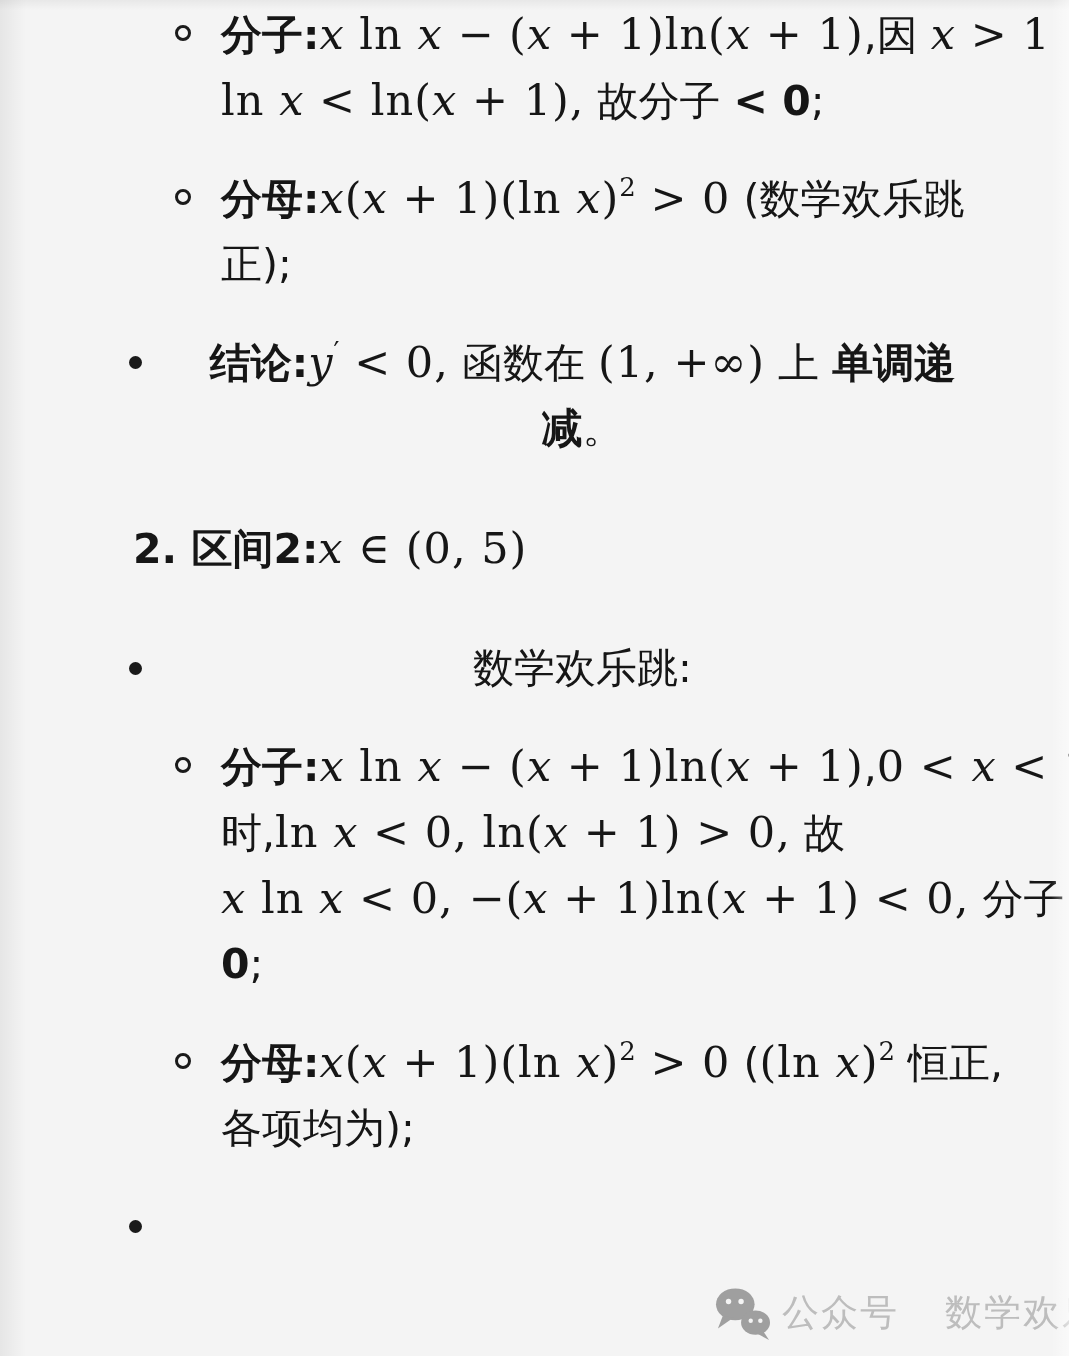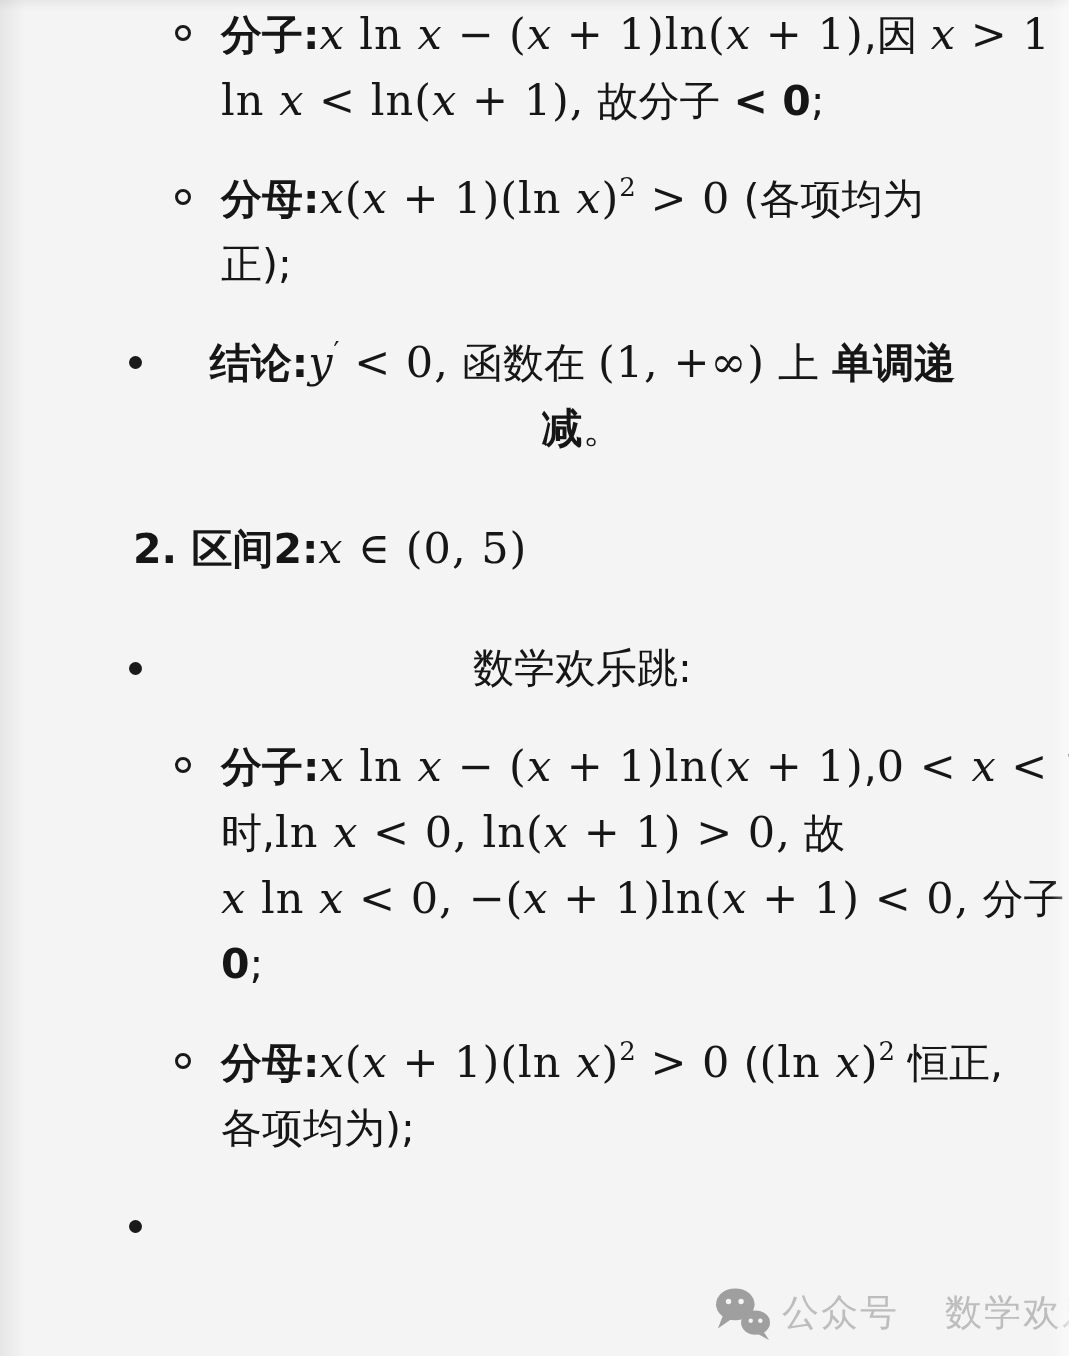--- a/index.html
+++ b/index.html
@@ -58,21 +58,21 @@
 <div id="edge-right"></div>
 
 <div id="doc">
     <div class="block circle">
       <span class="marker"></span>
       <div class="line"><span class="cnb">分子:</span><span class="m"><span class="mi">x</span><span class="mr"> </span><span class="mr">ln</span><span class="mr"> </span><span class="mi">x</span><span class="mr"> − (</span><span class="mi">x</span><span class="mr"> + 1)</span><span class="mr">ln</span><span class="mr">(</span><span class="mi">x</span><span class="mr"> + 1)</span></span><span class="cn">,因 </span><span class="m"><span class="mi">x</span><span class="mr"> &gt; 1</span></span></div>
       <div class="line"><span class="m"><span class="mr">ln</span><span class="mr"> </span><span class="mi">x</span><span class="mr"> &lt; </span><span class="mr">ln</span><span class="mr">(</span><span class="mi">x</span><span class="mr"> + 1),</span></span><span class="cn"> 故分子 </span><span class="cnb">&lt; 0</span><span class="cn">;</span></div>
     </div>
     <div class="block circle">
       <span class="marker"></span>
-      <div class="line"><span class="cnb">分母:</span><span class="m"><span class="mi">x</span><span class="mr">(</span><span class="mi">x</span><span class="mr"> + 1)(</span><span class="mr">ln</span><span class="mr"> </span><span class="mi">x</span><span class="mr">)</span><span class="sup mr">2</span><span class="mr"> &gt; 0</span></span><span class="cn"> (各项均为</span></div>
+      <div class="line"><span class="cnb">分母:</span><span class="m"><span class="mi">x</span><span class="mr">(</span><span class="mi">x</span><span class="mr"> + 1)(</span><span class="mr">ln</span><span class="mr"> </span><span class="mi">x</span><span class="mr">)</span><span class="sup mr">2</span><span class="mr"> &gt; 0</span></span><span class="cn"> (数学欢乐跳</span></div>
       <div class="line"><span class="cn">正);</span></div>
     </div>
     <div class="block disc">
       <span class="marker"></span>
       <div class="line"><span class="cnb">结论:</span><span class="m"><span class="mi">y</span><span class="sup mr">′</span><span class="mr"> &lt; 0,</span></span><span class="cn"> 函数在 </span><span class="m"><span class="mr">(1, +∞)</span></span><span class="cn"> 上 </span><span class="cnb">单调递</span></div>
       <div class="line"><span class="cnb">减</span><span class="cn">。</span></div>
     </div>
     <div class="block heading">
       <div class="line"><span class="cnb">2. 区间2:</span><span class="m"><span class="mi">x</span><span class="mr"> ∈ (0, 5)</span></span></div>
     </div>

